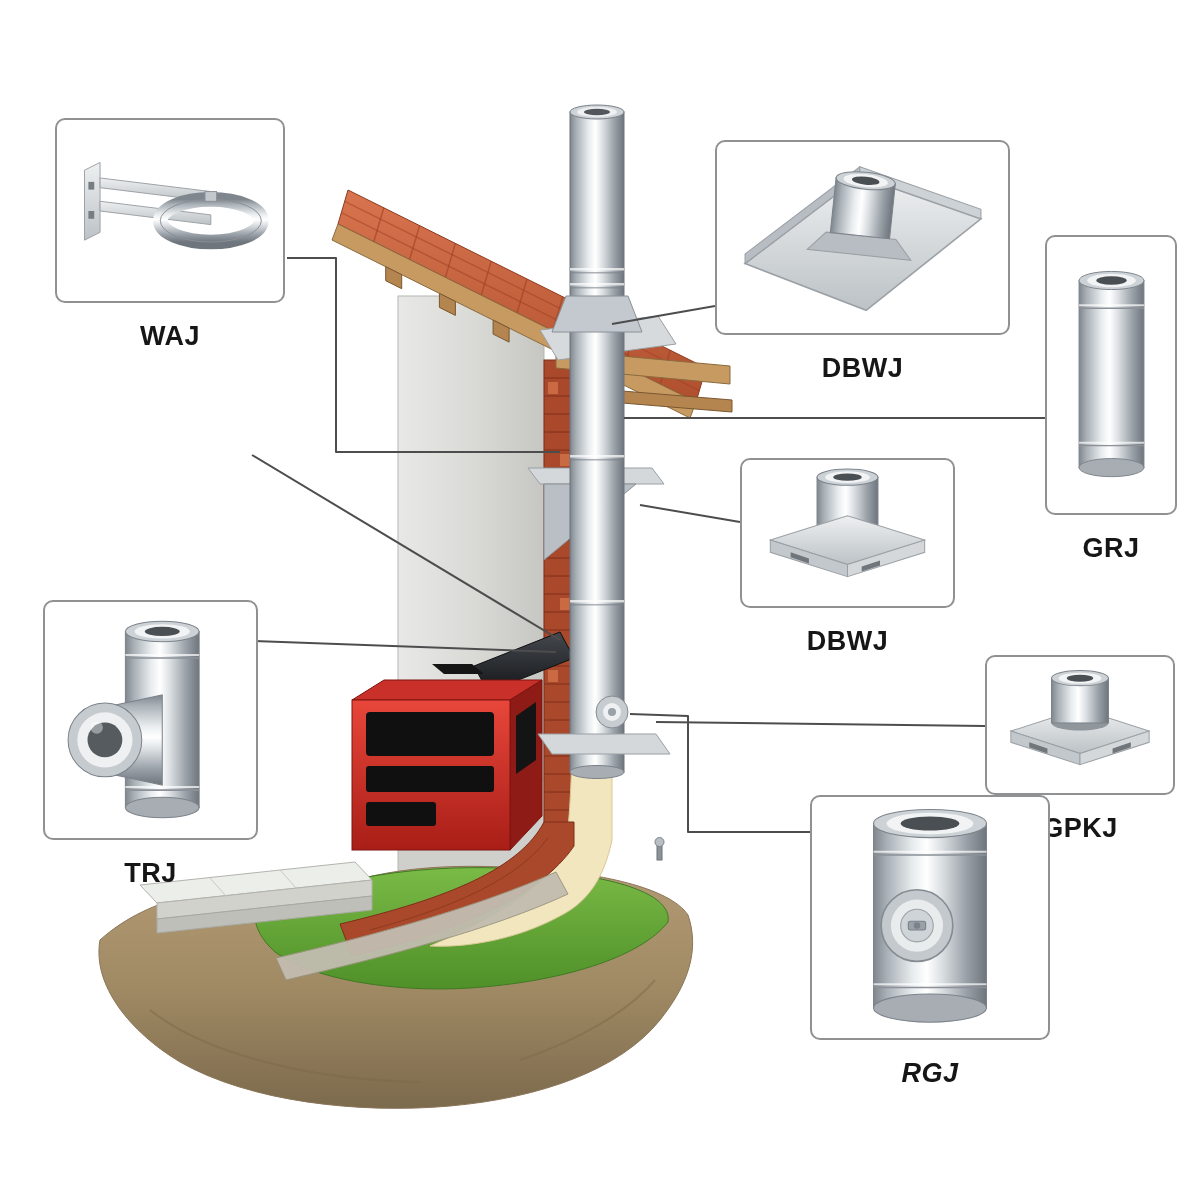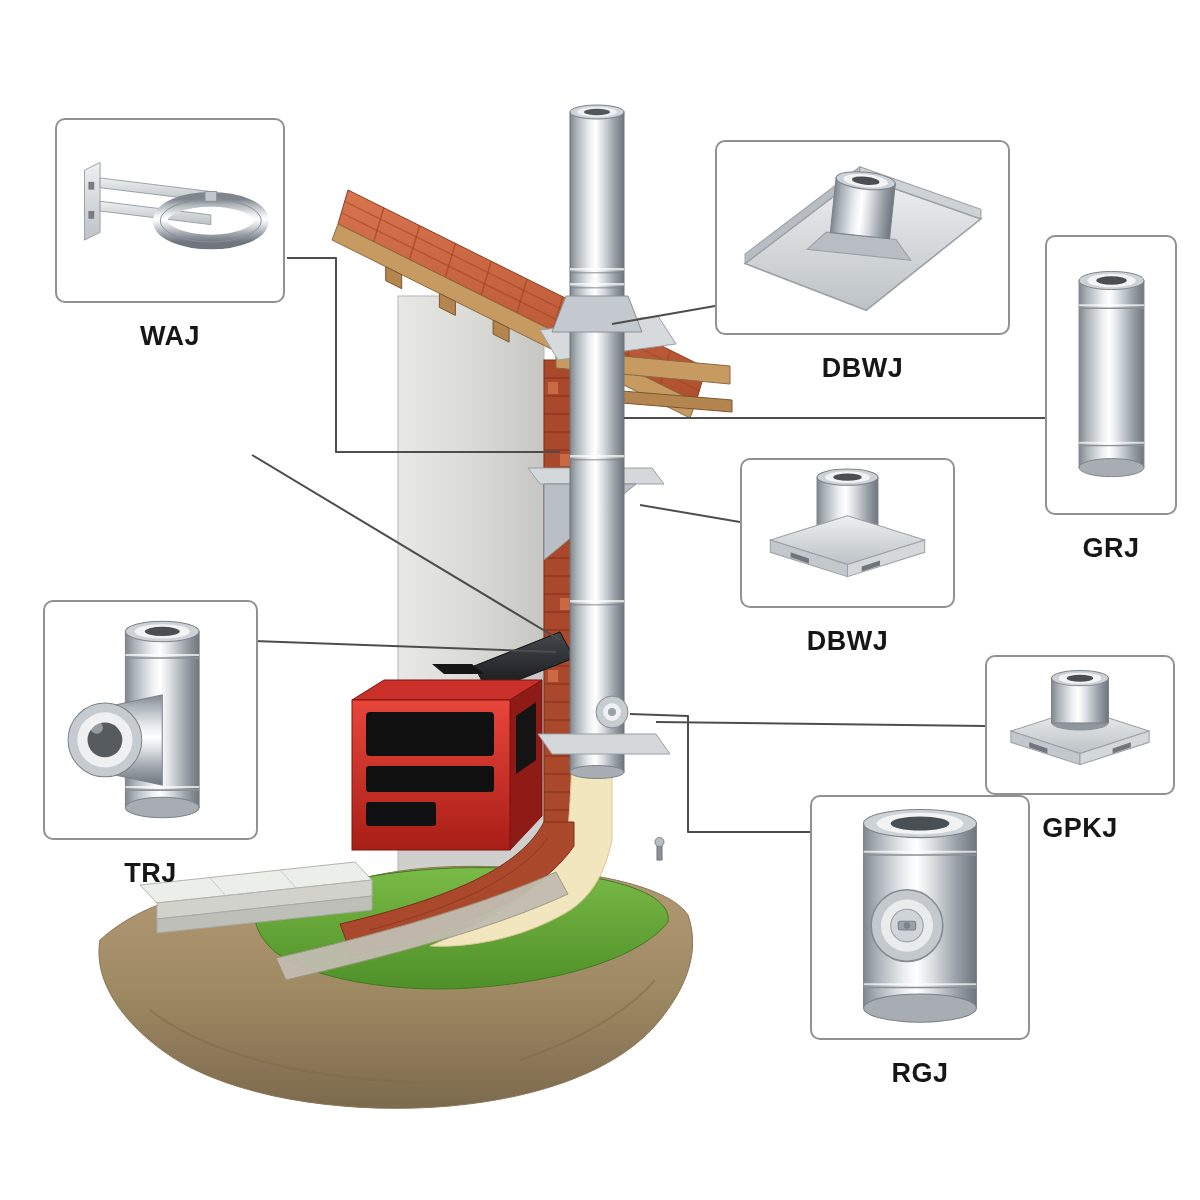--- a/index.html
+++ b/index.html
@@ -344,21 +344,21 @@
         <ellipse cx="80" cy="58" rx="28" ry="7.5" fill="#8f969c"></ellipse>
         <rect x="52" y="14" width="56" height="44" fill="url(#gMetV)" stroke="#7c838a"></rect>
         <ellipse cx="80" cy="14" rx="28" ry="7.5" fill="#cdd2d6" stroke="#7c838a"></ellipse>
         <ellipse cx="80" cy="14" rx="21" ry="5.5" fill="#f1f3f4"></ellipse>
         <ellipse cx="80" cy="14" rx="13" ry="3.4" fill="#4a4f54"></ellipse>
       </svg>
     </div>
     <div class="label">GPKJ</div>
   </div>
 
-  <div class="part" style="left:810px;top:795px;width:220px;">
+  <div class="part" style="left:810px;top:795px;width:240px;font-style:italic;">
     <div class="box" style="height:245px;">
       <svg width="196" height="228" viewBox="0 0 180 210">
         <rect x="38" y="18" width="104" height="170" fill="url(#gMetV)" stroke="#7c838a"></rect>
         <line x1="38" y1="44" x2="142" y2="44" stroke="#ffffff" stroke-width="2" opacity=".7"></line>
         <line x1="38" y1="47" x2="142" y2="47" stroke="#8b9197" stroke-width="1.5"></line>
         <line x1="38" y1="166" x2="142" y2="166" stroke="#ffffff" stroke-width="2" opacity=".7"></line>
         <line x1="38" y1="169" x2="142" y2="169" stroke="#8b9197" stroke-width="1.5"></line>
         <ellipse cx="90" cy="188" rx="52" ry="13" fill="#a7adb3" stroke="#7c838a"></ellipse>
         <circle cx="78" cy="112" r="33" fill="#c4c9ce" stroke="#858c92" stroke-width="1.5"></circle>
         <circle cx="78" cy="112" r="24" fill="#e9eced"></circle>

